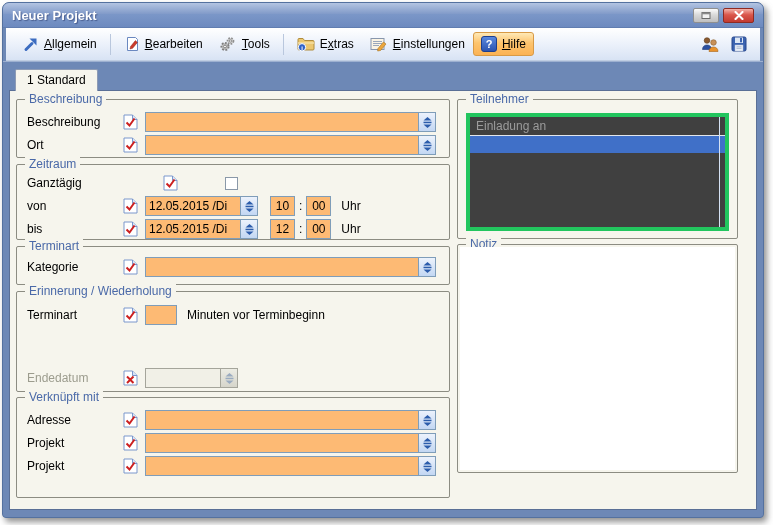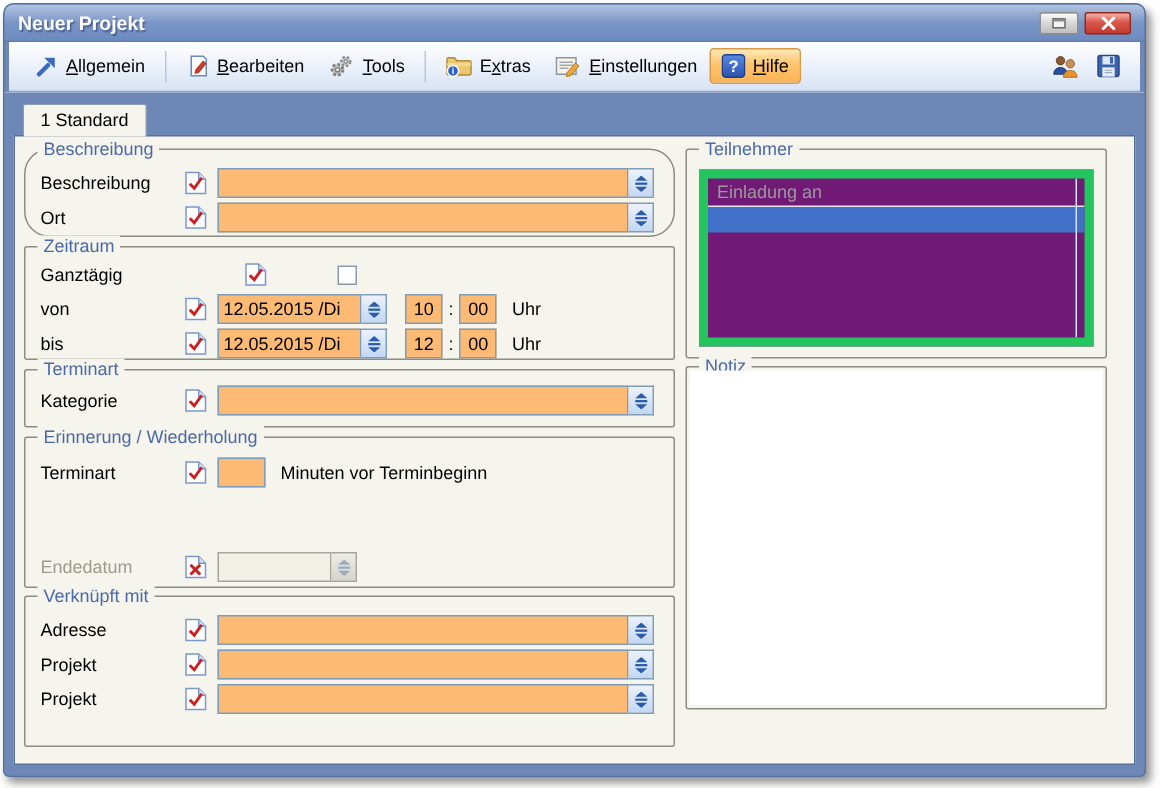--- a/index.html
+++ b/index.html
@@ -66,22 +66,22 @@
          background:linear-gradient(#ecf2fc,#c3d7f3); display:flex; align-items:center; justify-content:center; cursor:default; }
   .spin-btn.gray { background:linear-gradient(#ecece4,#d6d5cb); border-color:#a5a59b; }
 
   .suffix { font-size:12px; color:#000; margin-left:10px; white-space:nowrap; }
   .tsep { font-size:12px; margin:0 4px; }
   .gap12 { width:12px; flex:none; }
 
   .checkbox { flex:none; width:13px; height:13px; background:#fff; border:1px solid #8a98a8; }
 
   
-  .list { position:absolute; left:8px; right:8px; top:13px; bottom:7px; background:#701a75;
-          border:6px solid #22c55e; overflow:hidden; }
+  .list { position:absolute; left:8px; right:8px; top:13px; bottom:7px; background:#404040;
+          border:4px solid #22c55e; overflow:hidden; }
   .list-header { height:19px; line-height:19px; padding-left:6px; font-size:12px; color:#9b9b9b;
                  border-bottom:1px solid #e2e6ec; }
   .list-sel { height:17px; background:#4070c8; }
   .list-scroll { position:absolute; top:0; bottom:0; right:5px; width:1px; background:#d5e2f4; }
 
   .group-fill { position:absolute; left:2px; right:2px; top:2px; bottom:2px; background:#fff; }
 </style>
 </head>
 <body>
 
@@ -191,21 +191,21 @@
         </svg>
       </span>
     </div>
   </div>
 
   <div class="body">
     <div class="tab">1 Standard</div>
 
     <div class="panel">
 
-      <div class="group" style="left:6px; top:8px; width:434px; height:59px;border-radius:17px;">
+      <div class="group" style="left:6px; top:8px; width:434px; height:59px;">
         <span class="legend">Beschreibung</span>
         <div class="row" style="top:11px;">
           <span class="lbl">Beschreibung</span>
           <svg class="note-icon" viewBox="0 0 15 16">
             <path d="M1 1 h8.5 l4.5 4.5 V15 H1 Z" fill="#fff" stroke="#7a97cc"></path>
             <path d="M9.5 1 V5.5 H14" fill="#d6e2f6" stroke="#7a97cc"></path>
             <path d="M3.5 8.5 L6.5 11.5 L11.5 4.5" fill="none" stroke="#cc2020" stroke-width="2"></path>
           </svg>
           <input class="txt" value="" style="">
           <span class="spin-btn">

